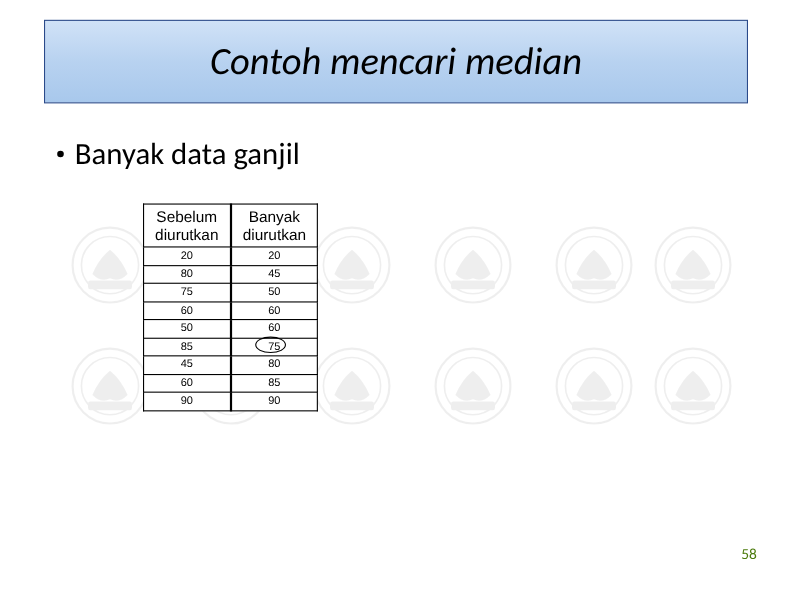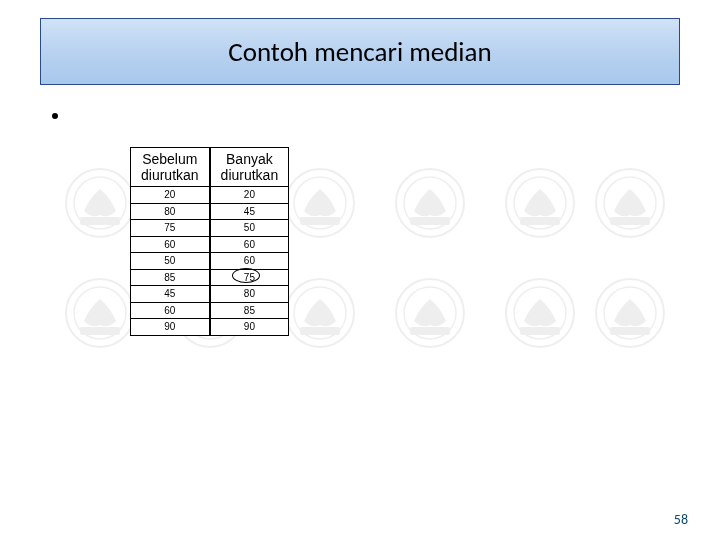--- a/index.html
+++ b/index.html
@@ -12,23 +12,24 @@
     overflow: hidden;
   }
   .title-box {
     margin: 18px 40px 0 40px;
     border: 1px solid #2a4a8a;
     background: linear-gradient(to bottom, #d0e2f7 0%, #b8d2f0 50%, #a8c8ec 100%);
     padding: 16px 0;
     text-align: center;
   }
   .title-text {
-    font-size: 27px;
+    font-size: 35px;
     color: #000;
     font-weight: 400;
+    font-style: italic;
   }
   .bullet-row {
     margin: 28px 40px 0 52px;
     display: flex;
     align-items: center;
     gap: 10px;
   }
   .bullet-dot {
     width: 6px;
     height: 6px;
@@ -88,23 +89,23 @@
     margin-top: 10px;
     font-family: 'Times New Roman', serif;
     font-size: 16px;
     color: #000;
     white-space: nowrap;
   }
   .median-wrap sub { font-size: 11px; }
   .page-num {
     position: absolute;
     right: 32px;
-    bottom: 12px;
+    bottom: 28px;
     font-size: 14px;
-    color: #0c4a6e;
+    color: #4d7c0f;
     font-family: Calibri, Arial, sans-serif;
   }
   .circle-marker {
     position: absolute;
     border: 1.5px solid #000;
     border-radius: 50%;
     width: 28px;
     height: 15px;
     z-index: 2;
     background: transparent;
@@ -112,20 +113,21 @@
 </style>
 </head>
 <body>
 
 <div class="title-box">
   <div class="title-text">Contoh mencari median</div>
 </div>
 
 <div class="bullet-row">
   <span class="bullet-dot"></span>
+  <span class="bullet-text">Banyak data ganjil</span>
 </div>
 
 <div class="content-area">
 
   <div class="bg-watermark">
     <svg viewBox="0 0 640 280">
       <defs>
         <g id="crest">
           <circle cx="0" cy="0" r="34" fill="none" stroke="#666" stroke-width="2"></circle>
           <circle cx="0" cy="0" r="26" fill="none" stroke="#666" stroke-width="1.5"></circle>

